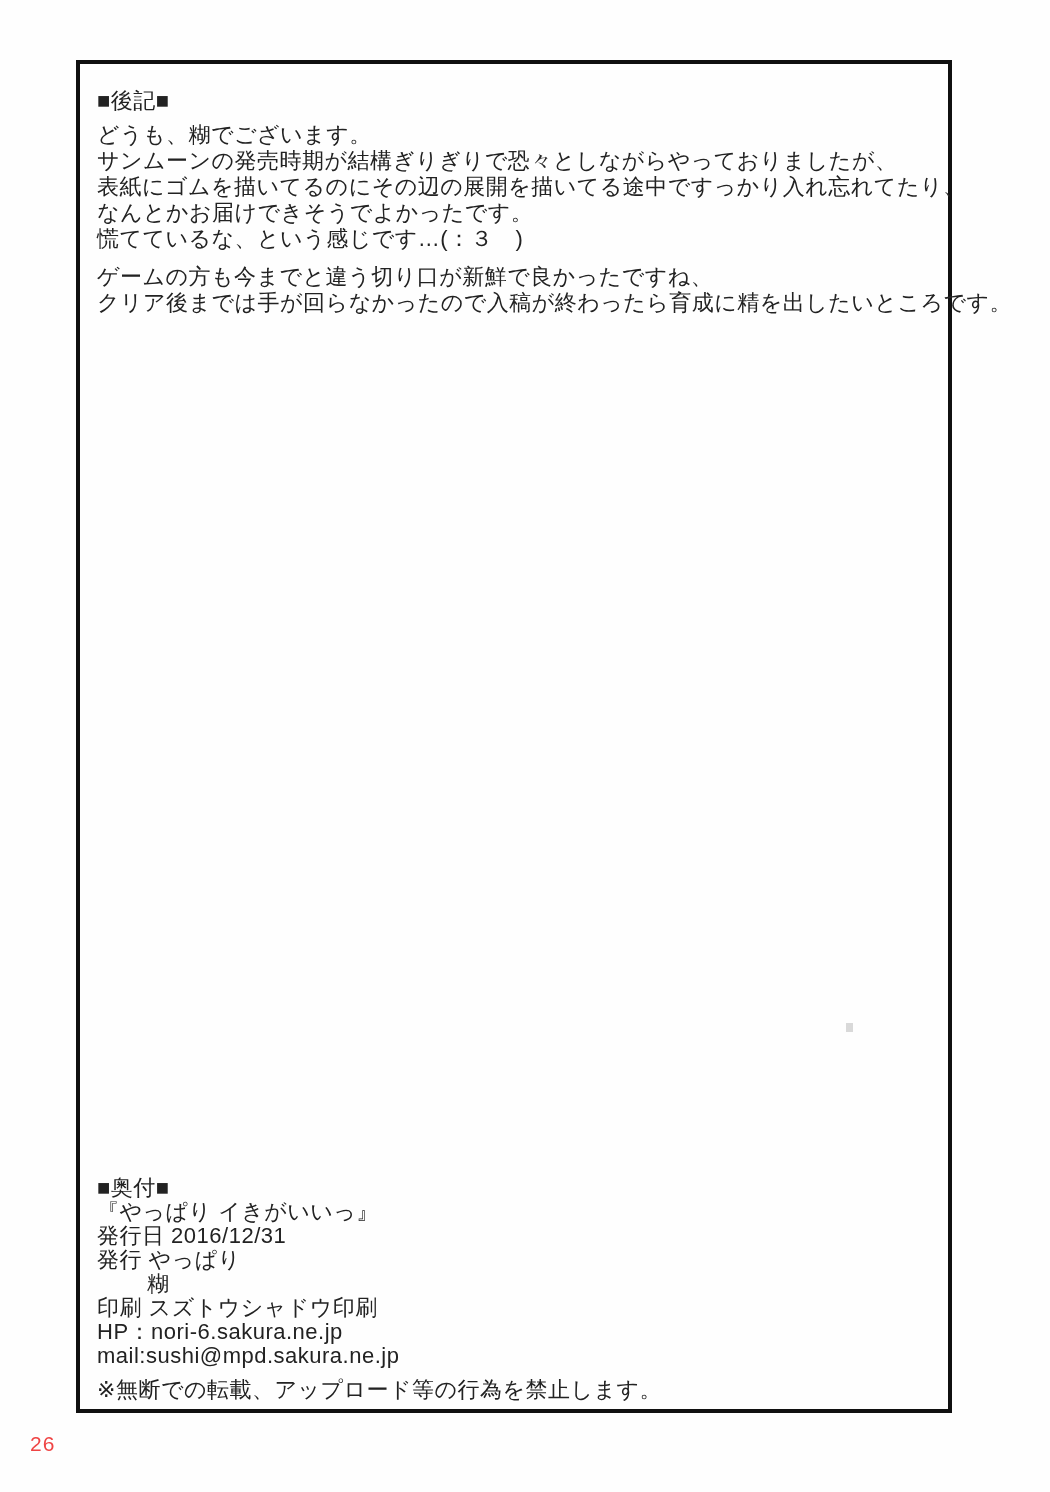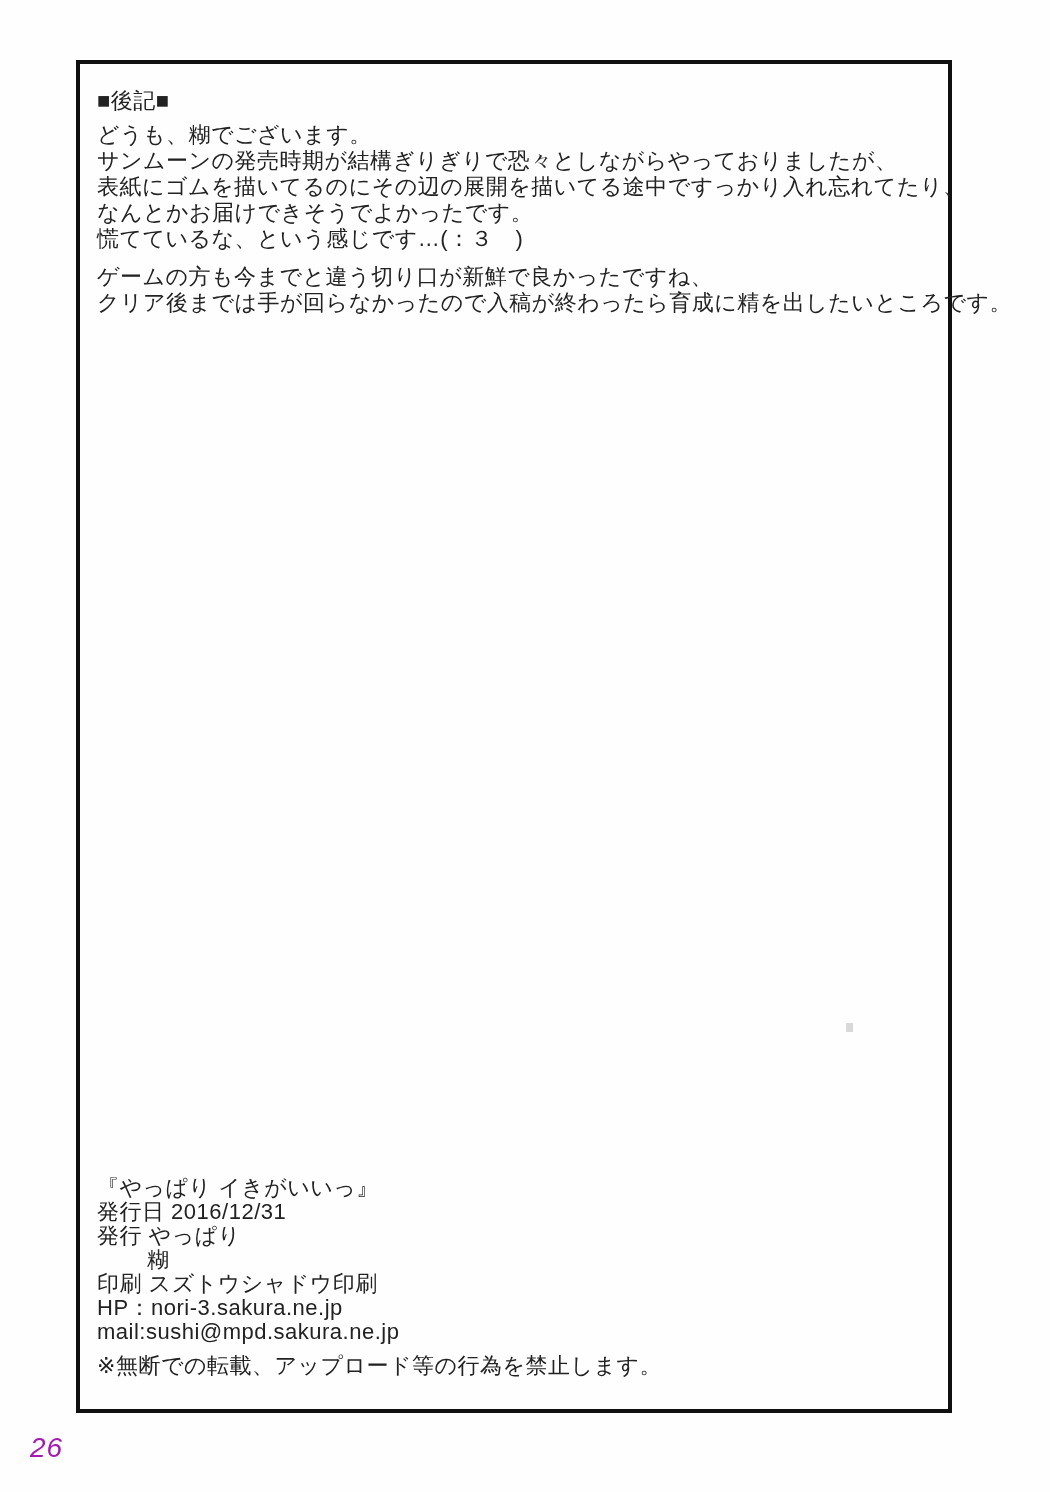--- a/index.html
+++ b/index.html
@@ -52,24 +52,23 @@
   .colophon .indent {
     padding-left: 50px;
   }
   .colophon .notice {
     margin-top: 10px;
   }
   .page-number {
     position: absolute;
     left: 30px;
     top: 1432px;
-    font-size: 28px;
-    color: #a21caf;
+    font-size: 21px;
+    color: #ef4444;
     letter-spacing: 1px;
-    font-style: italic;
   }
   .speck {
     position: absolute;
     left: 846px;
     top: 1023px;
     width: 7px;
     height: 9px;
     background: #d9d9d9;
   }
 </style>
@@ -87,26 +86,27 @@
     <div class="line">表紙にゴムを描いてるのにその辺の展開を描いてる途中ですっかり入れ忘れてたり、</div>
     <div class="line">なんとかお届けできそうでよかったです。</div>
     <div class="line">慌てているな、という感じです…(：３　)</div>
     <div class="para2">
       <div class="line">ゲームの方も今までと違う切り口が新鮮で良かったですね、</div>
       <div class="line">クリア後までは手が回らなかったので入稿が終わったら育成に精を出したいところです。</div>
     </div>
   </div>
 
   <div class="colophon">
+    <div class="heading">■奥付■</div>
     <div class="line">『やっぱり イきがいいっ』</div>
     <div class="line">発行日 2016/12/31</div>
     <div class="line">発行 やっぱり</div>
     <div class="line indent">糊</div>
     <div class="line">印刷 スズトウシャドウ印刷</div>
-    <div class="line">HP：nori-3.sakura.ne.jp</div>
+    <div class="line">HP：nori-6.sakura.ne.jp</div>
     <div class="line">mail:sushi@mpd.sakura.ne.jp</div>
     <div class="line notice">※無断での転載、アップロード等の行為を禁止します。</div>
   </div>
 
   <div class="speck"></div>
 
   <div class="page-number">26</div>
 
 </div>
 

